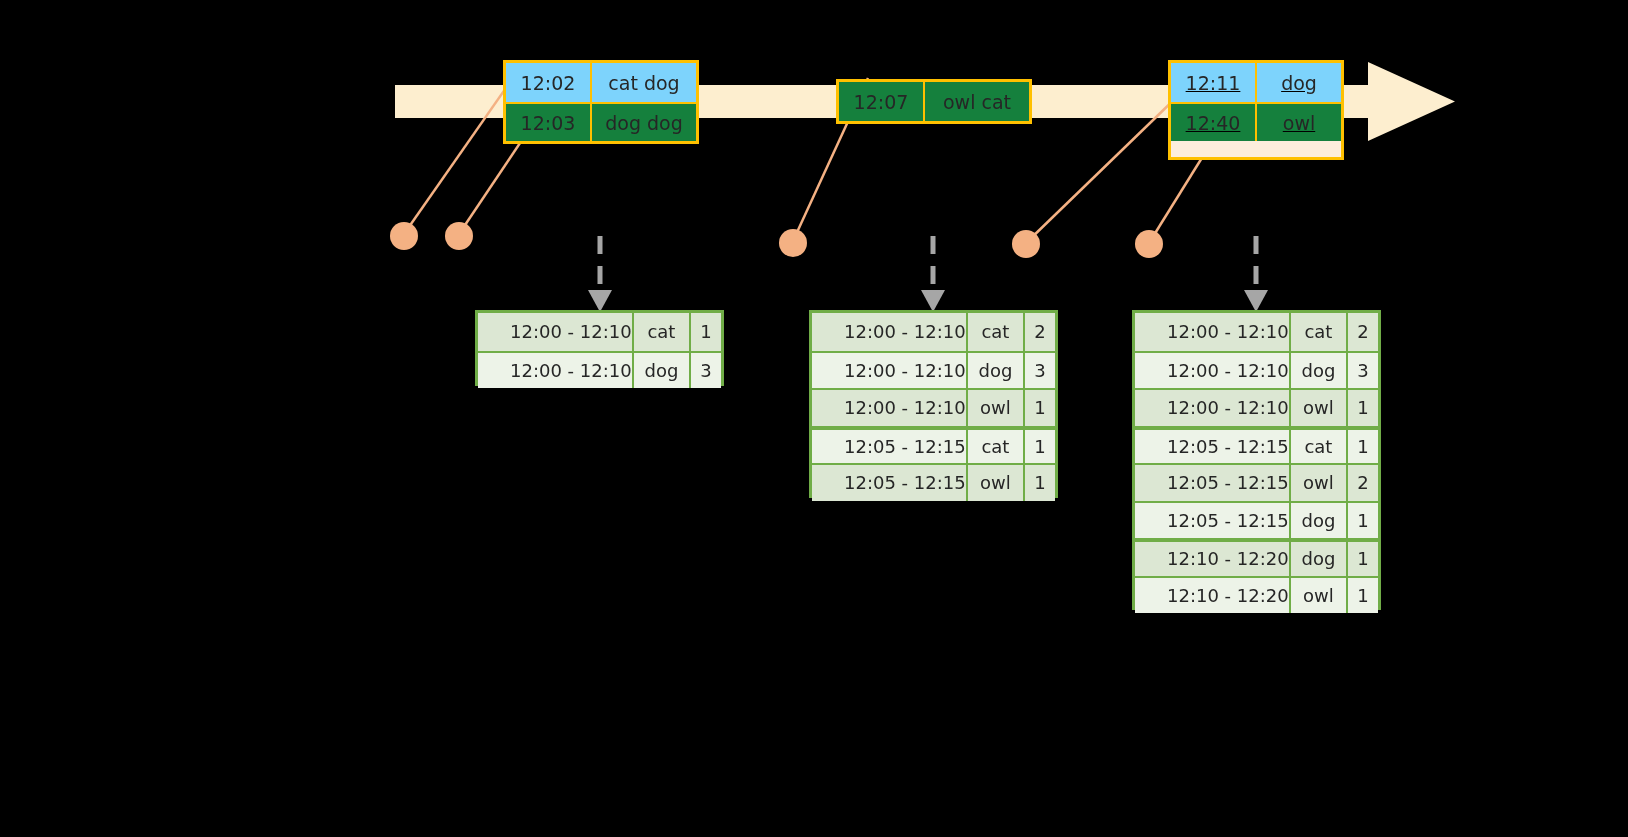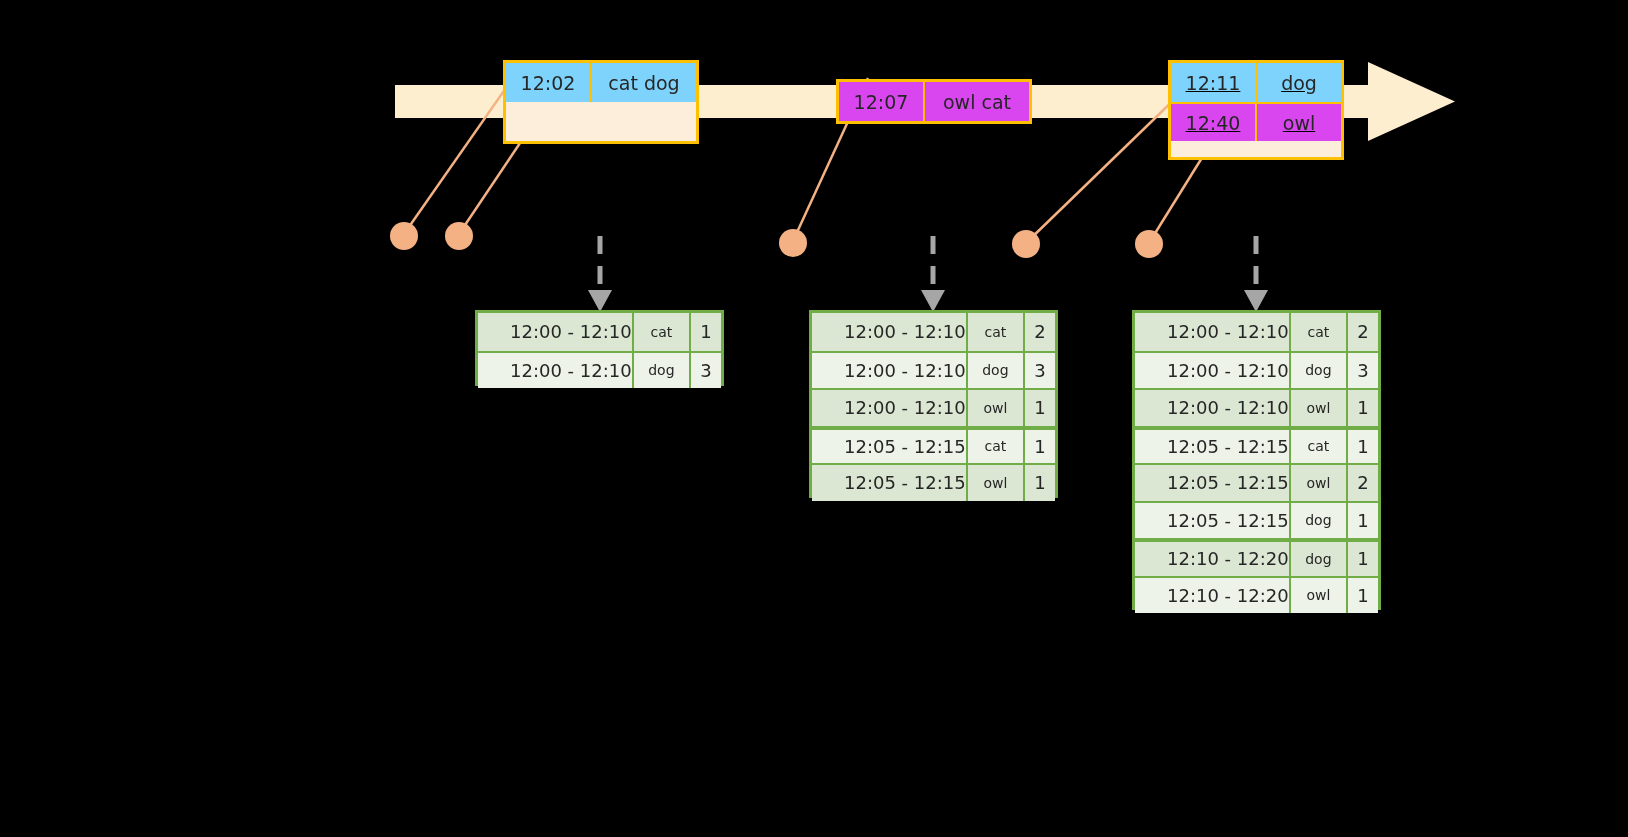--- a/index.html
+++ b/index.html
@@ -37,21 +37,21 @@
     border: 3px solid #FFC000;
     box-sizing: border-box;
     background: #FDEEDC;
   }
   .msg-row {
     display: flex;
     height: 39px;
     box-sizing: border-box;
   }
   .msg-row.alt { background: #7dd3fc; }
-  .msg-row.plain { background: #d946ef; }
+  .msg-row.plain { background: #15803d; }
   .msg-row + .msg-row { border-top: 2px solid #FFC000; }
   .msg-time {
     width: 86px;
     display: flex;
     align-items: center;
     justify-content: center;
     font-size: 19px;
     color: #262626;
     border-right: 2px solid #FFC000;
     box-sizing: border-box;
@@ -94,21 +94,21 @@
     color: #262626;
     border-right: 2px solid #70AD47;
     box-sizing: border-box;
     white-space: nowrap;
   }
   .res-word {
     width: 80px;
     display: flex;
     align-items: center;
     justify-content: center;
-    font-size: 14px;
+    font-size: 18px;
     color: #262626;
     border-right: 2px solid #70AD47;
     box-sizing: border-box;
   }
   .res-count {
     width: 42px;
     display: flex;
     align-items: center;
     justify-content: center;
     font-size: 18px;
@@ -157,20 +157,24 @@
         <path d="M 1244 290 L 1268 290 L 1256 312 Z" stroke="none"></path>
       </g>
     </g>
   </svg>
 
   <div class="msg-box" style="left:503px; top:60px; width:196px; height:84px;">
     <div class="msg-row alt">
       <span class="msg-time">12:02</span>
       <span class="msg-text">cat dog</span>
     </div>
+    <div class="msg-row plain">
+      <span class="msg-time">12:03</span>
+      <span class="msg-text">dog dog</span>
+    </div>
   </div>
 
   <div class="msg-box" style="left:836px; top:79px; width:196px; height:45px;">
     <div class="msg-row plain">
       <span class="msg-time">12:07</span>
       <span class="msg-text">owl cat</span>
     </div>
   </div>
 
   <div class="msg-box" style="left:1168px; top:60px; width:176px; height:100px;text-decoration:underline;">

